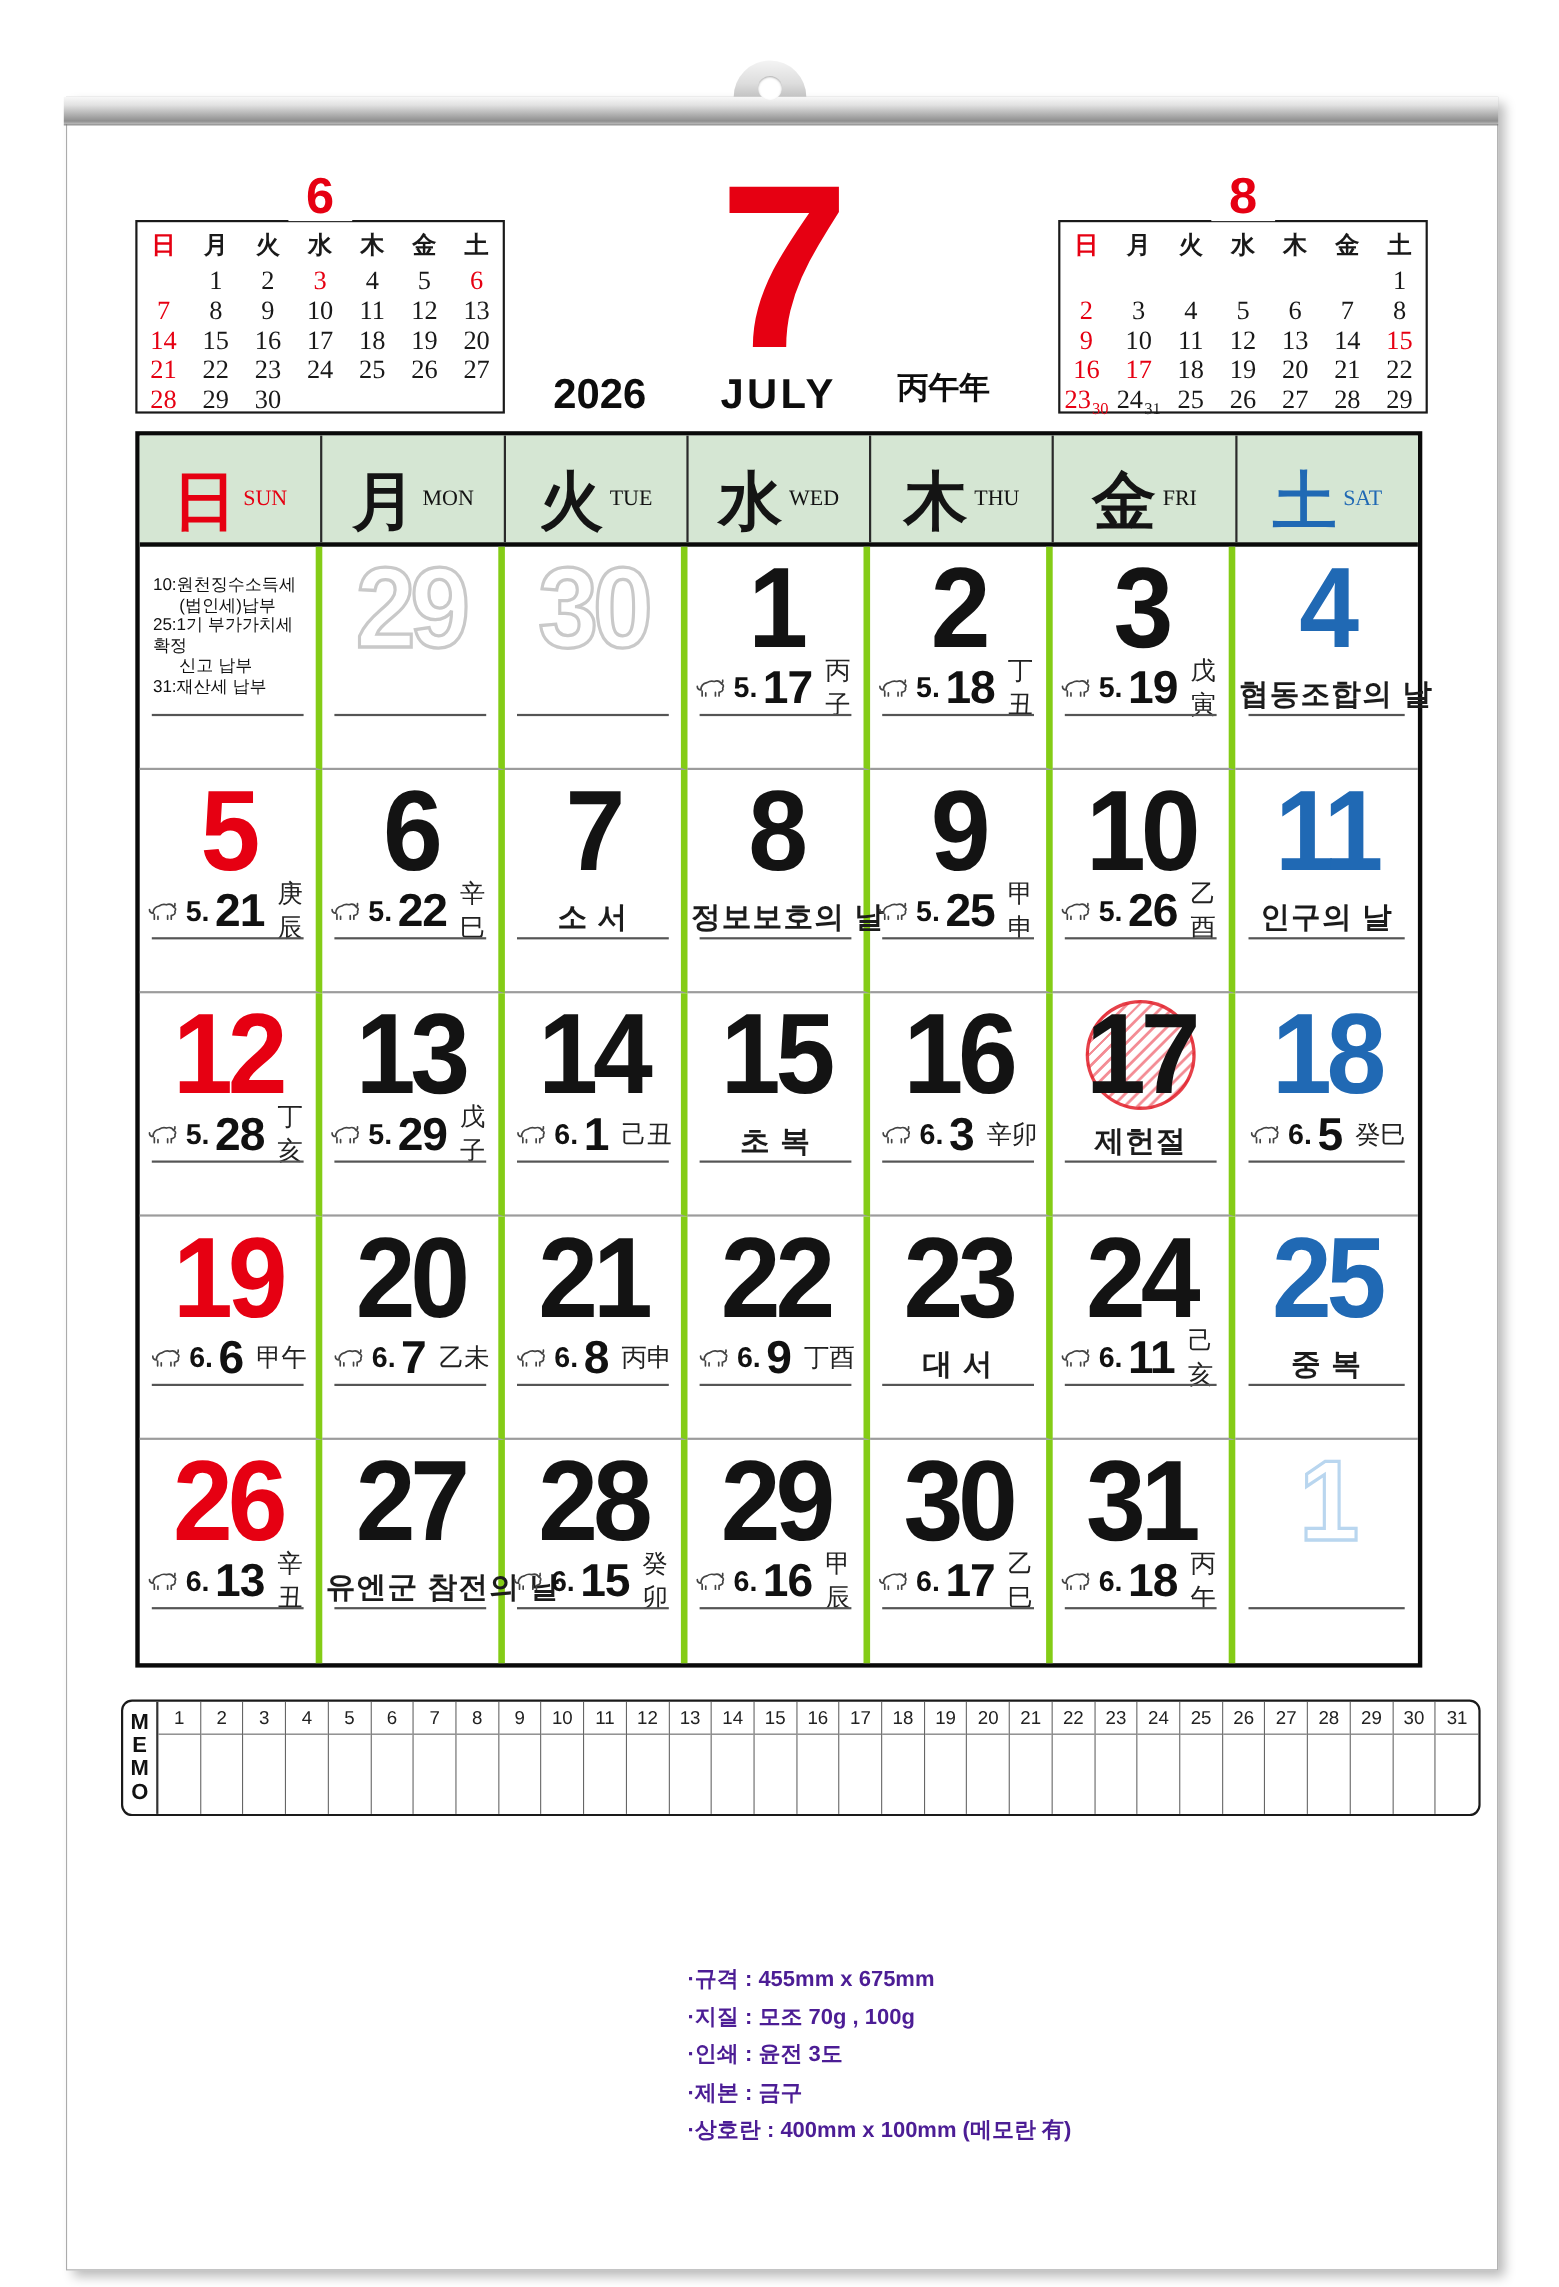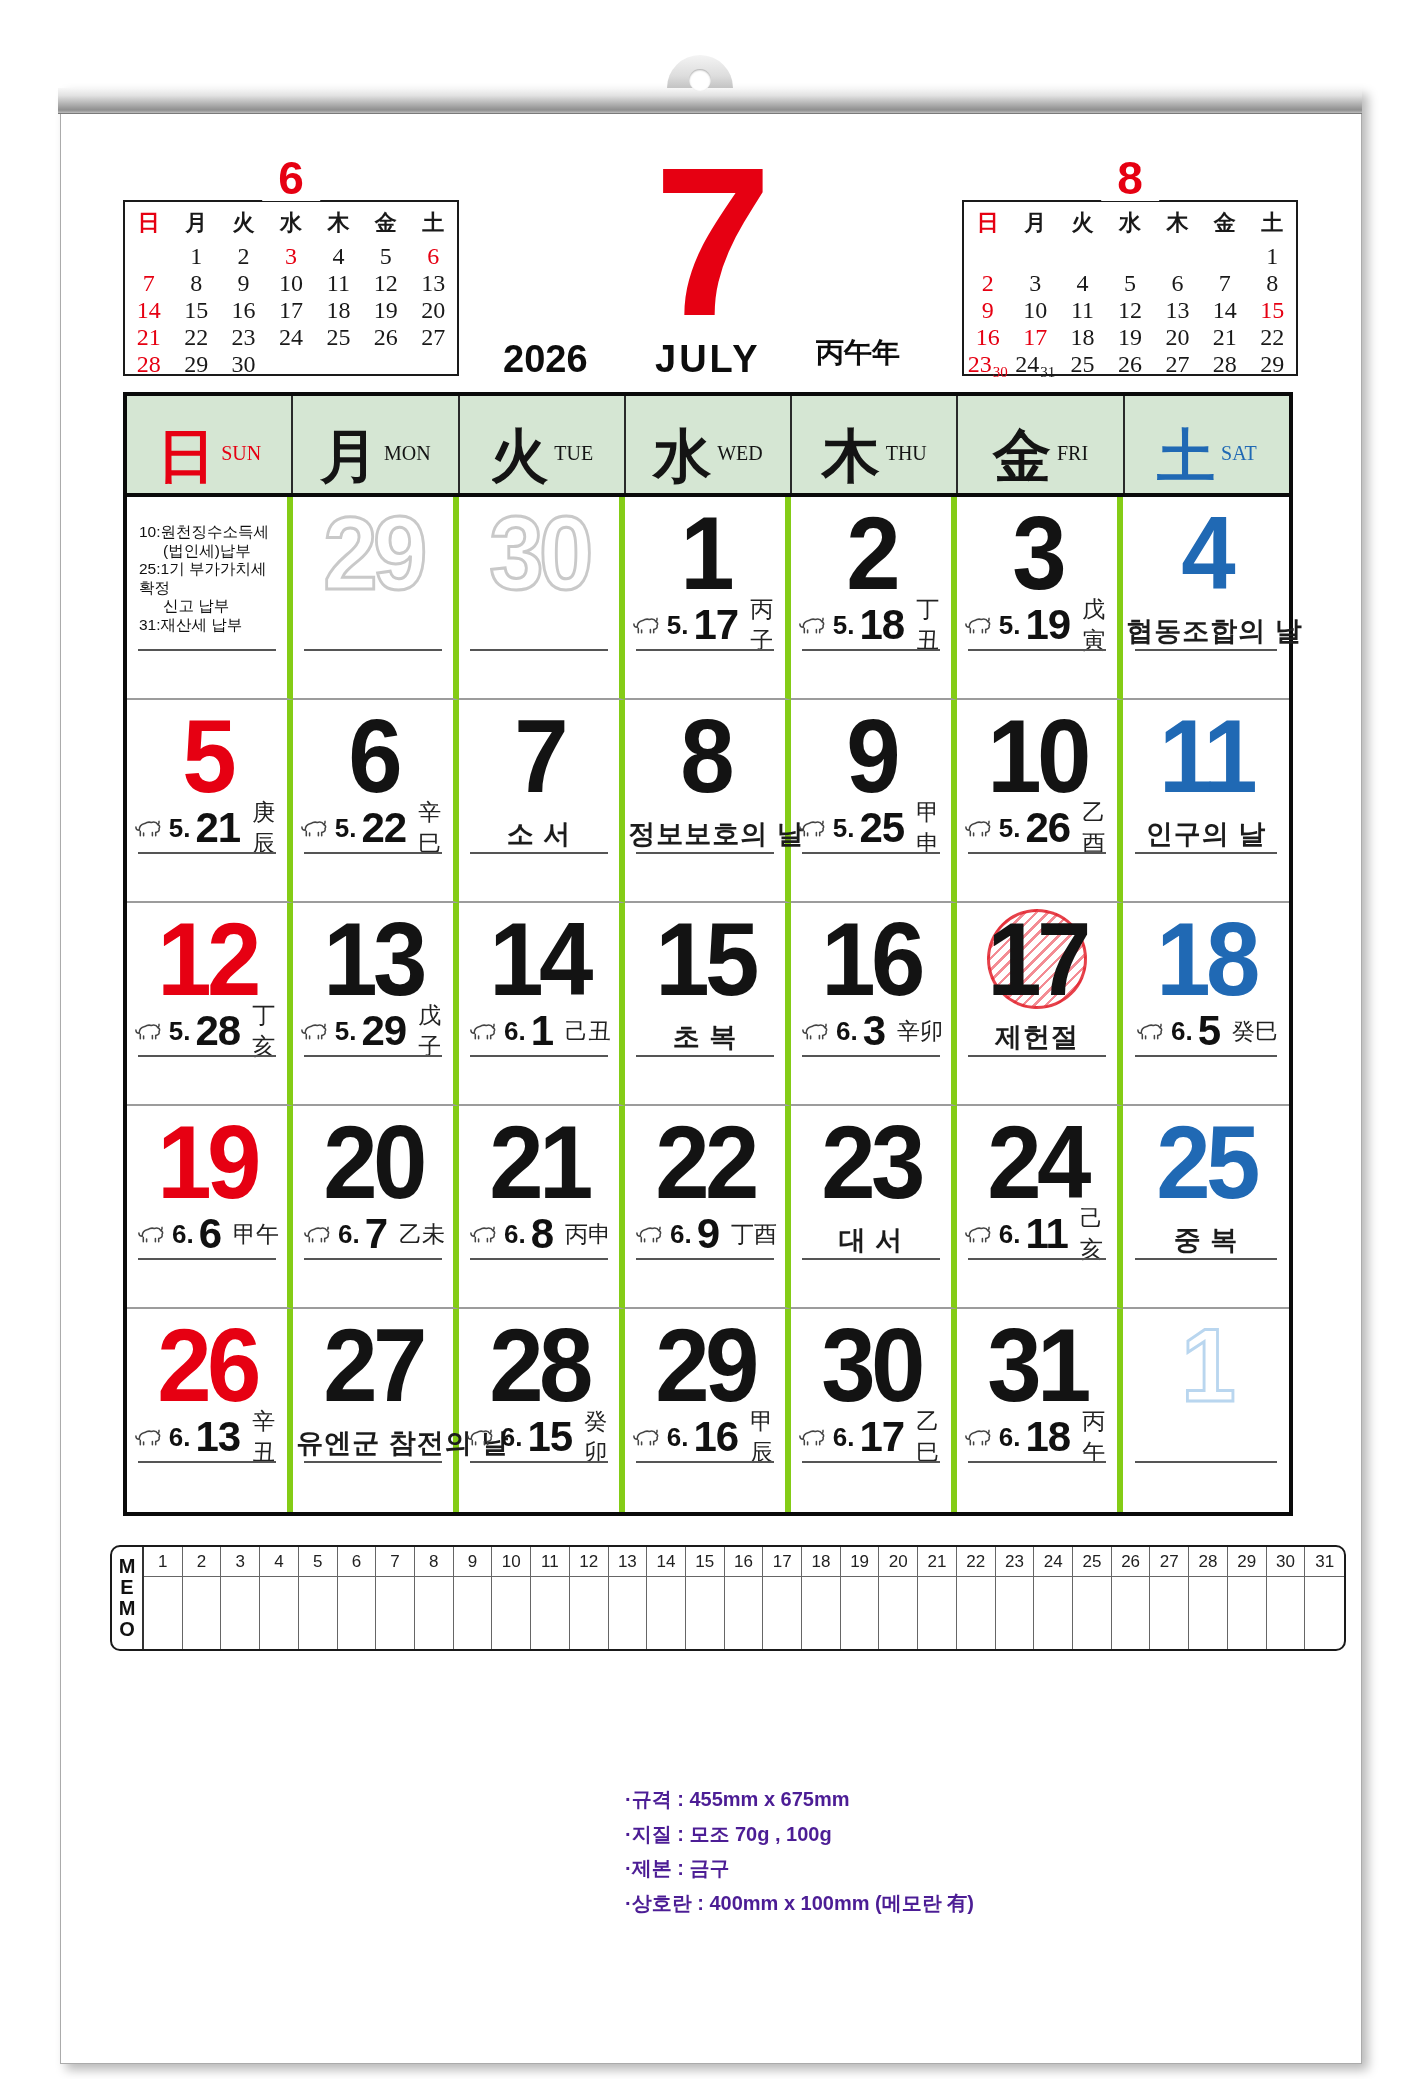--- a/index.html
+++ b/index.html
@@ -702,16 +702,17 @@
         </div>
         <div class="memo-col">
           <div class="memo-num">31</div>
         </div>
       </div>
   </div>
 
   <div class="specs" id="specs">
       <div class="spec-line">·규격 : 455mm x 675mm</div>
       <div class="spec-line">·지질 : 모조 70g , 100g</div>
+      <div class="spec-line">·인쇄 : 윤전 3도</div>
       <div class="spec-line">·제본 : 금구</div>
       <div class="spec-line">·상호란 : 400mm x 100mm (메모란 有)</div>
     </div>
 </div>
 
 </body></html>

